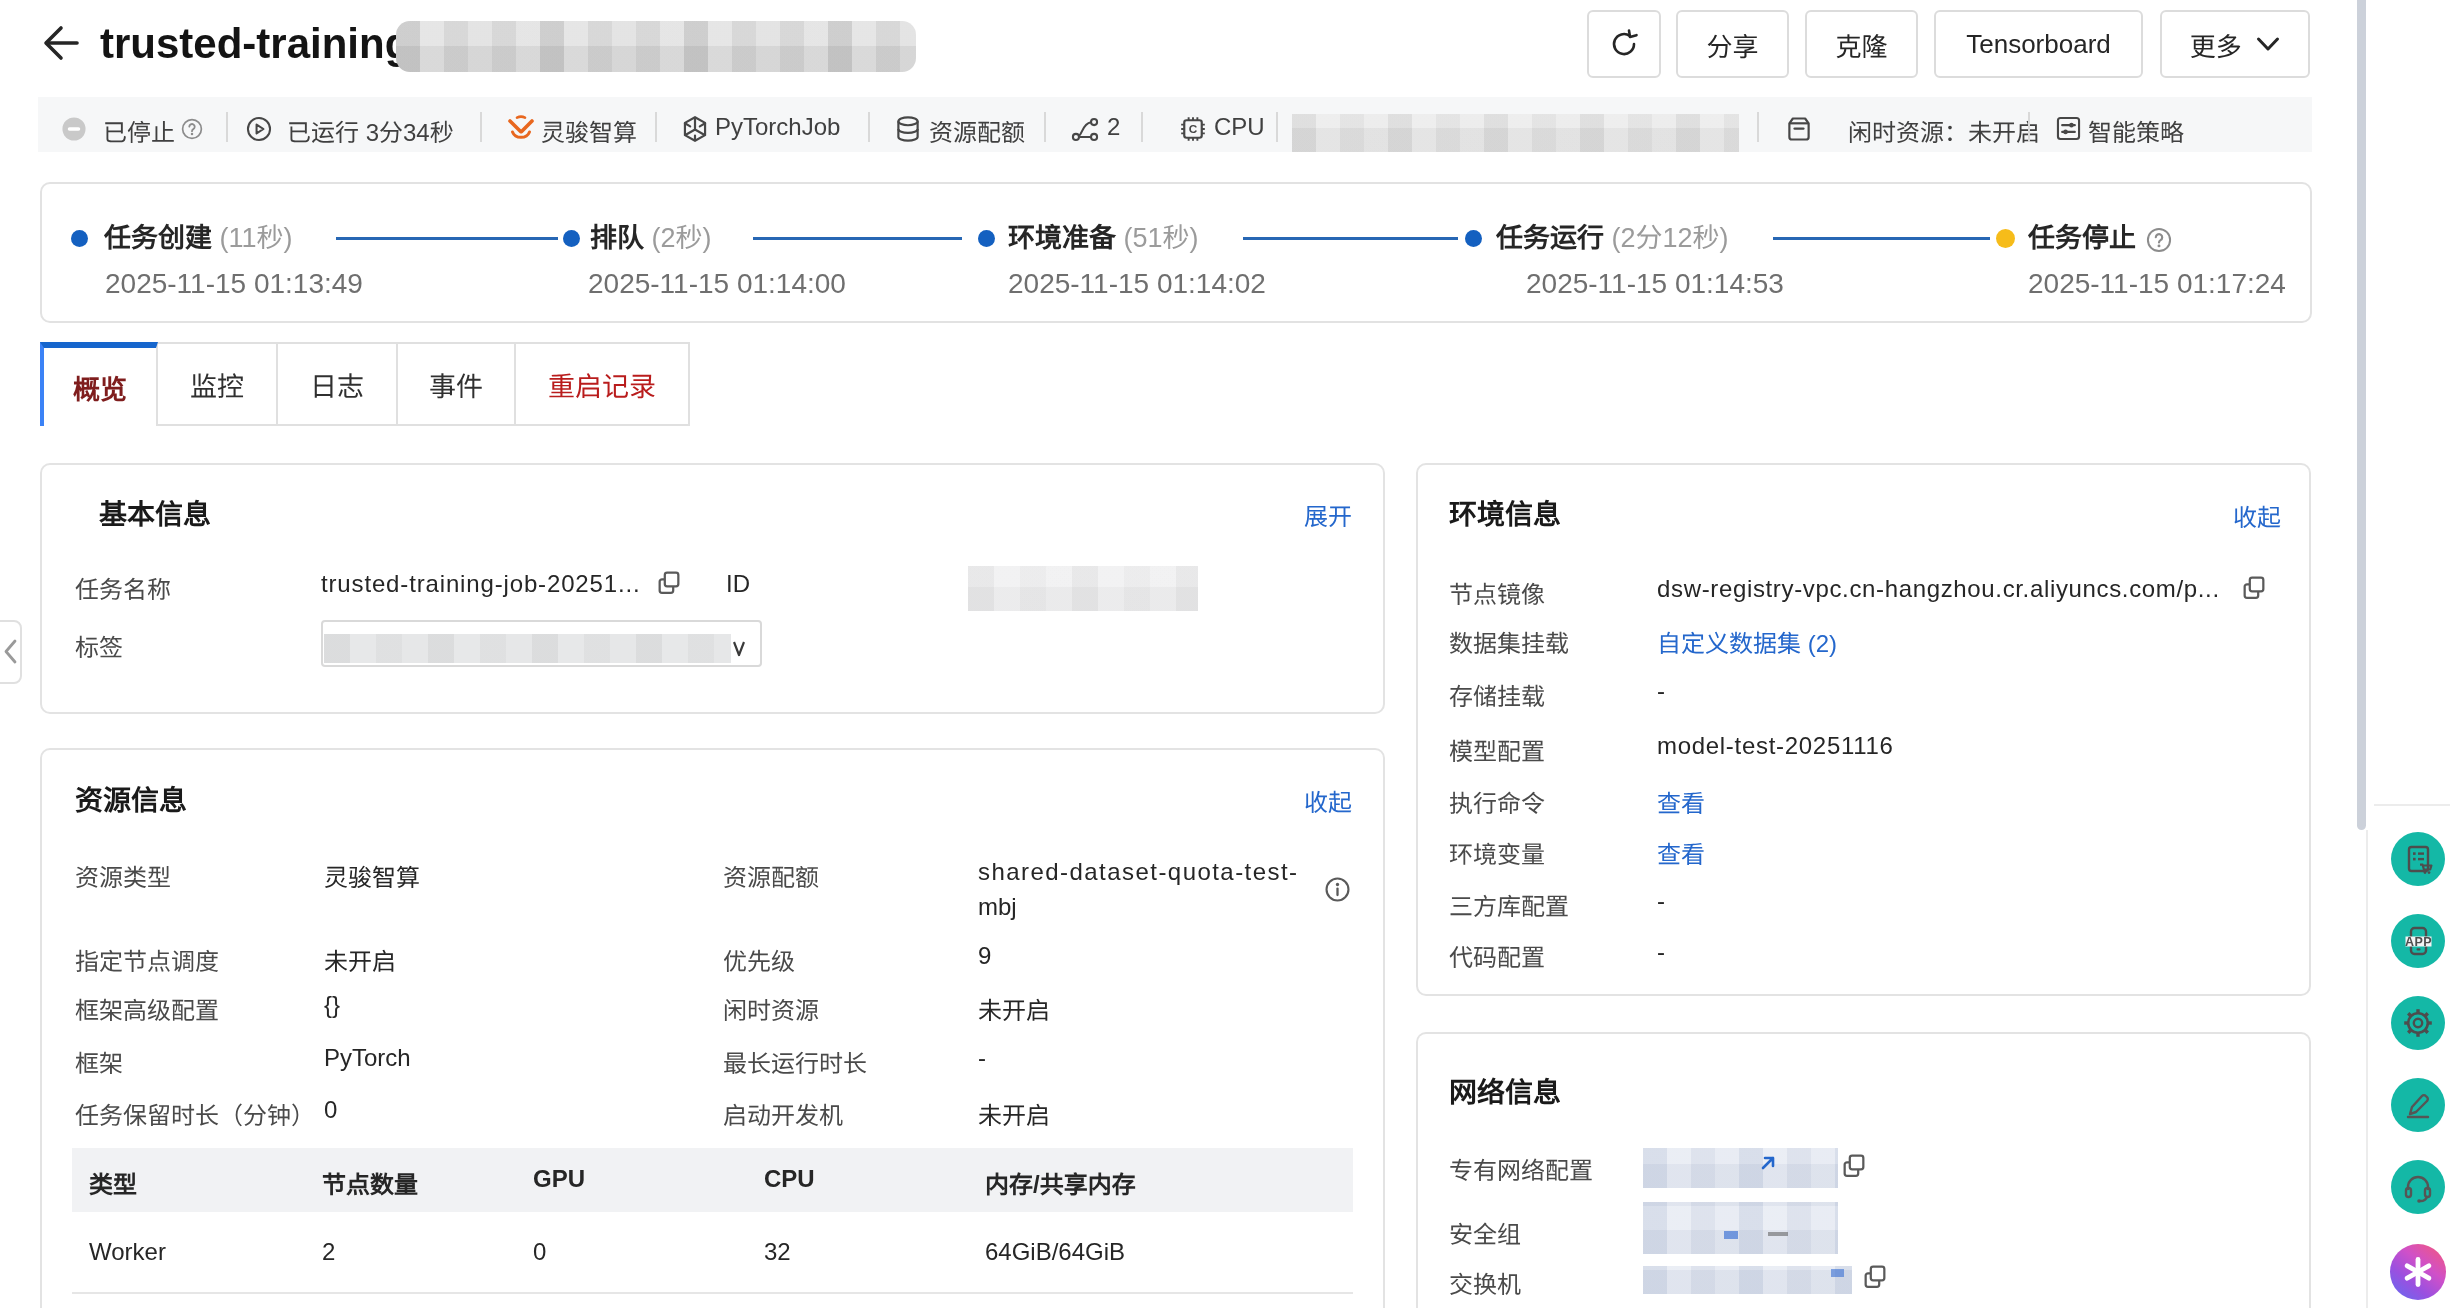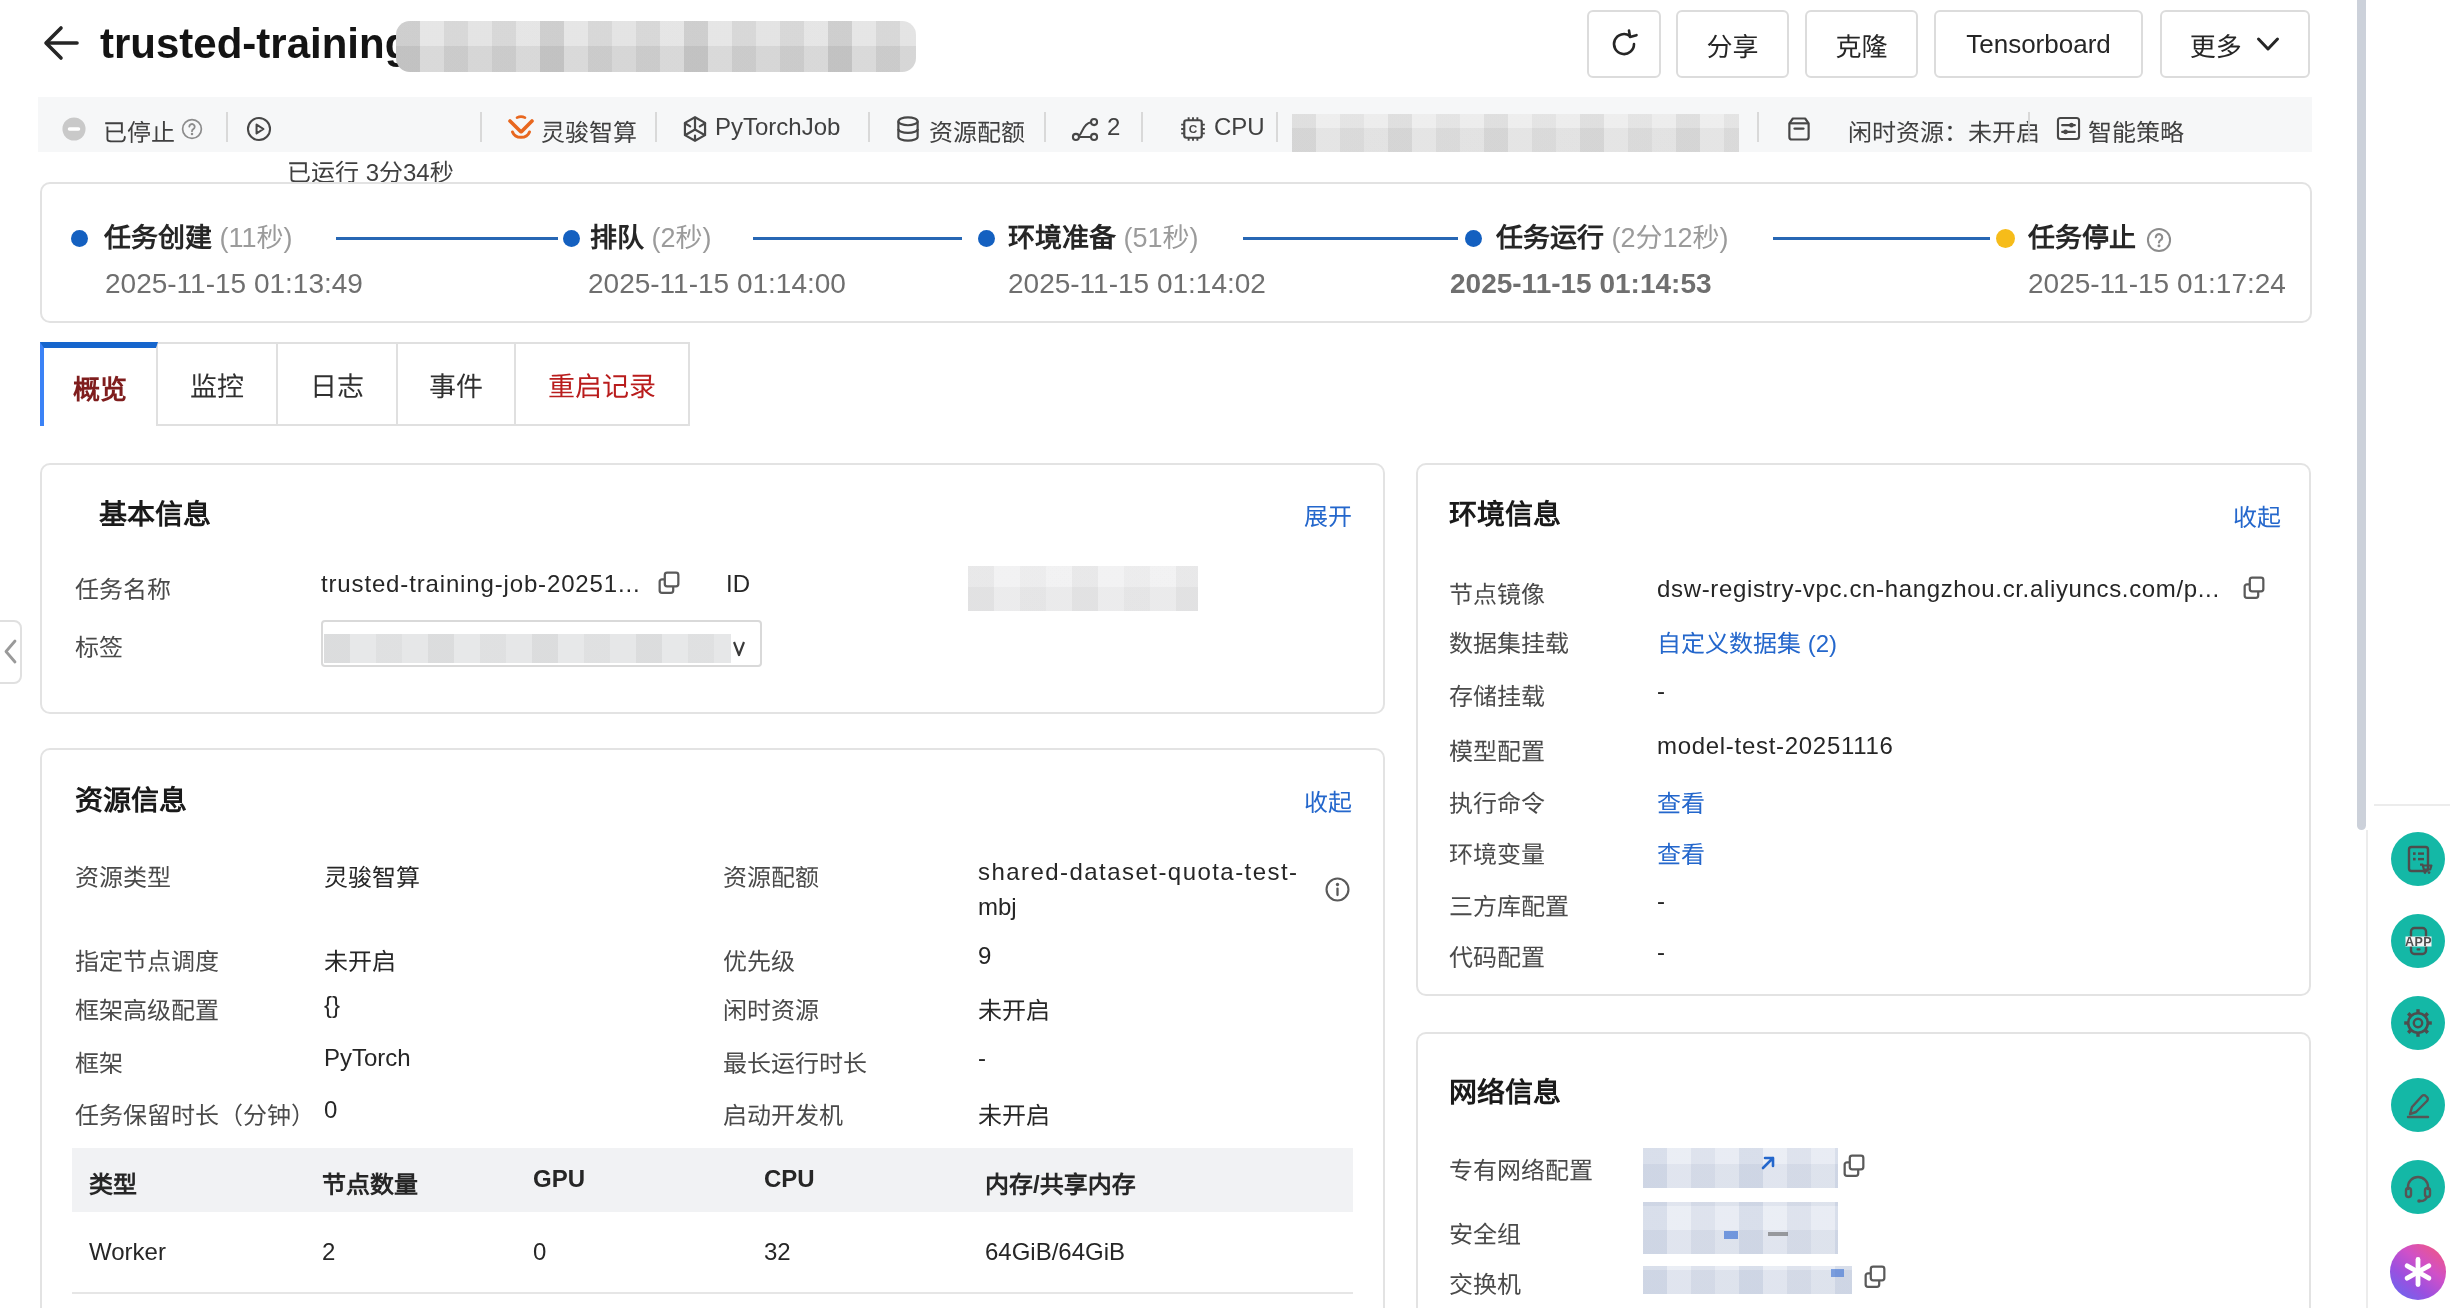--- a/index.html
+++ b/index.html
@@ -73,21 +73,21 @@
 <svg class="sico" style="left:181px;top:118px" width="22" height="22" viewBox="0 0 30 30">
       <circle cx="15" cy="15" r="12.8" fill="none" stroke="#8c8c8c" stroke-width="2.3"></circle>
       <path d="M11.3 11.8 a3.7 3.7 0 1 1 5.5 3.4 c-1.4.8-1.8 1.4-1.8 2.7" fill="none" stroke="#8c8c8c" stroke-width="2.5" stroke-linecap="round"></path>
       <circle cx="15" cy="21.8" r="1.7" fill="#8c8c8c"></circle>
     </svg>
 <div class="sep" style="left:226px;"></div>
 <svg class="sico" style="left:246px;top:116px" width="26" height="26" viewBox="0 0 32 32">
       <circle cx="16" cy="16" r="13.6" fill="none" stroke="#474747" stroke-width="2.5"></circle>
       <path d="M13 10.5 L21.5 16 L13 21.5 Z" fill="none" stroke="#474747" stroke-width="2.5" stroke-linejoin="round"></path>
     </svg>
-<div class="stx" style="left:287px;margin-top:40px;">已运行 3分34秒</div>
+<div class="stx" style="left:287px;">已运行 3分34秒</div>
 <div class="sep" style="left:480px;"></div>
 <svg class="sico" style="left:507px;top:114px" width="28" height="27" viewBox="0 0 28 27">
       <path d="M10 3.6 a5.5 2.6 0 0 1 8 0" fill="none" stroke="#e8671f" stroke-width="2.6" stroke-linecap="round"></path>
       <path d="M3 7 L13.6 17.6 M25 7 L14.6 17.6" fill="none" stroke="#e8671f" stroke-width="3.6" stroke-linecap="round"></path>
       <path d="M5.5 18 a9 8 0 0 0 17 0" fill="none" stroke="#e8671f" stroke-width="3" stroke-linecap="round"></path>
     </svg>
 <div class="stx" style="left:541px;">灵骏智算</div>
 <div class="sep" style="left:655px;"></div>
 <svg class="sico" style="left:681px;top:115px" width="28" height="28" viewBox="0 0 32 32">
       <path d="M16 2.5 L27.5 9 V23 L16 29.5 L4.5 23 V9 Z" fill="none" stroke="#474747" stroke-width="2.5" stroke-linejoin="round"></path>
@@ -146,21 +146,21 @@
 <div class="tdate" style="left:588px;top:268px;">2025-11-15 01:14:00</div>
 <div class="tline" style="left:753px;width:209px;"></div>
 
 <div class="tdot" style="left:978px;top:230px;"></div>
 <div class="tlabel" style="left:1008px;top:222px;">环境准备 <span class="tsub">(51秒)</span></div>
 <div class="tdate" style="left:1008px;top:268px;">2025-11-15 01:14:02</div>
 <div class="tline" style="left:1243px;width:215px;"></div>
 
 <div class="tdot" style="left:1465px;top:230px;"></div>
 <div class="tlabel" style="left:1496px;top:222px;">任务运行 <span class="tsub">(2分12秒)</span></div>
-<div class="tdate" style="left:1450px;top:268px;font-weight:bold;">2025-11-15 01:14:53</div>
+<div class="tdate" style="left:1526px;top:268px;">2025-11-15 01:14:53</div>
 <div class="tline" style="left:1773px;width:217px;"></div>
 
 <div class="tdot" style="left:1996px;top:229px;width:19px;height:19px;background:#f6bc1a;"></div>
 <div class="tlabel" style="left:2028px;top:222px;">任务停止</div>
 <svg class="abs" style="left:2146px;top:227px" width="26" height="26" viewBox="0 0 30 30">
       <circle cx="15" cy="15" r="12.8" fill="none" stroke="#8c8c8c" stroke-width="2.3"></circle>
       <path d="M11.3 11.8 a3.7 3.7 0 1 1 5.5 3.4 c-1.4.8-1.8 1.4-1.8 2.7" fill="none" stroke="#8c8c8c" stroke-width="2.5" stroke-linecap="round"></path>
       <circle cx="15" cy="21.8" r="1.7" fill="#8c8c8c"></circle>
     </svg>
 <div class="tdate" style="left:2028px;top:268px;">2025-11-15 01:17:24</div>

